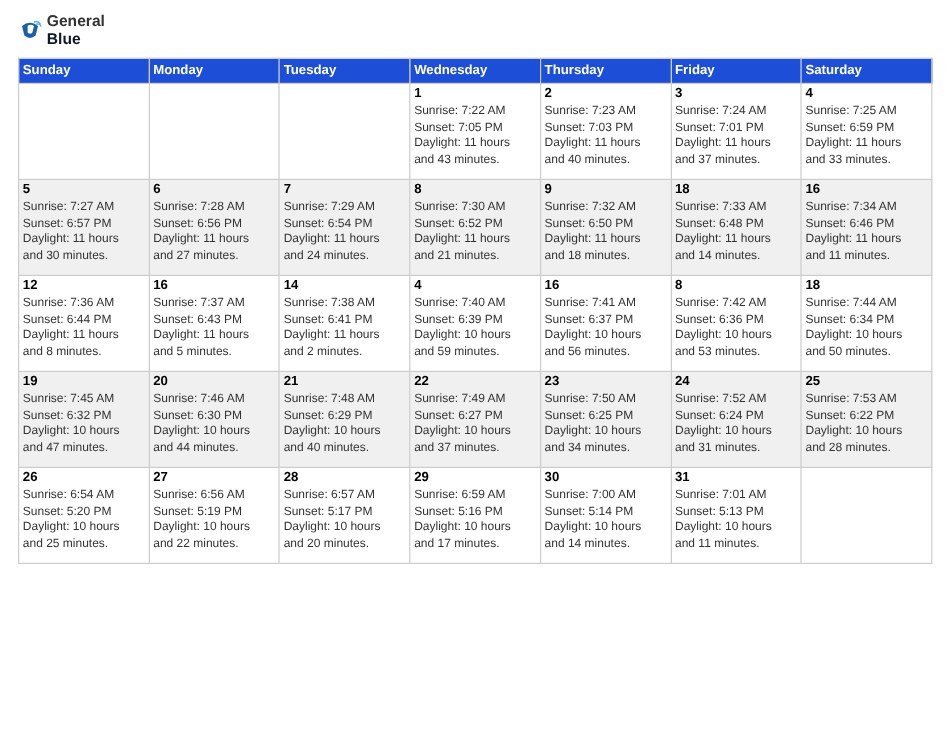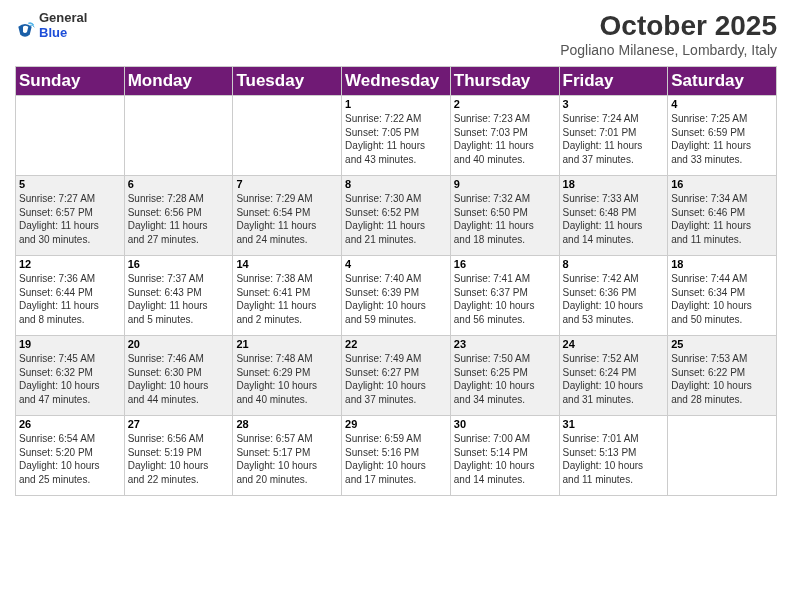--- a/index.html
+++ b/index.html
@@ -16,30 +16,30 @@
       padding: 10px 15px;
     }
     .header {
       display: flex;
       justify-content: space-between;
       align-items: flex-start;
       margin-bottom: 8px;
     }
     .logo {
       display: flex;
-      align-items: flex-end;
+      align-items: center;
     }
     .logo-text {
       display: flex;
       flex-direction: column;
       font-size: 13px;
       font-weight: bold;
     }
     .logo-general { color: #333; }
-    .logo-blue { color: #1d4ed8; }
+    .logo-blue { color: #0f172a; }
     .logo-icon {
       width: 20px;
       height: 20px;
       margin-right: 4px;
     }
     .title-block {
       text-align: right;
     }
     .month-title {
       font-size: 28px;
@@ -49,25 +49,25 @@
     .location {
       font-size: 14px;
       color: #555;
     }
     .calendar {
       width: 100%;
       border-collapse: collapse;
       font-size: 10px;
     }
     .calendar th {
-      background-color: #701a75;
+      background-color: #1d4ed8;
       color: white;
       padding: 4px 3px;
       text-align: left;
-      font-size: 17px;
+      font-size: 11px;
       border: 1px solid #ccc;
     }
     .calendar td {
       border: 1px solid #ccc;
       vertical-align: top;
       padding: 2px 3px;
       width: calc(100%/7);
       height: 80px;
     }
     .day-num {
@@ -97,24 +97,20 @@
         <path d="M5 10 Q15 2 25 10 L22 22 Q15 28 8 22 Z" fill="#1a5fa8"></path>
         <path d="M12 10 Q15 7 20 10 L18 18 Q15 21 12 18 Z" fill="#fff"></path>
         <path d="M20 5 Q25 3 28 8" stroke="#4ab0e8" stroke-width="2" fill="none"></path>
         <path d="M22 8 Q27 6 29 11" stroke="#4ab0e8" stroke-width="1.5" fill="none"></path>
       </svg>
       <div class="logo-text">
         <span class="logo-general">General</span>
         <span class="logo-blue">Blue</span>
       </div>
     </div>
-    <div class="title-block">
-      <div class="month-title">October 2025</div>
-      <div class="location">Pogliano Milanese, Lombardy, Italy</div>
-    </div>
   </div>
 
   <table class="calendar">
     <thead>
       <tr>
         <th>Sunday</th>
         <th>Monday</th>
         <th>Tuesday</th>
         <th>Wednesday</th>
         <th>Thursday</th>

